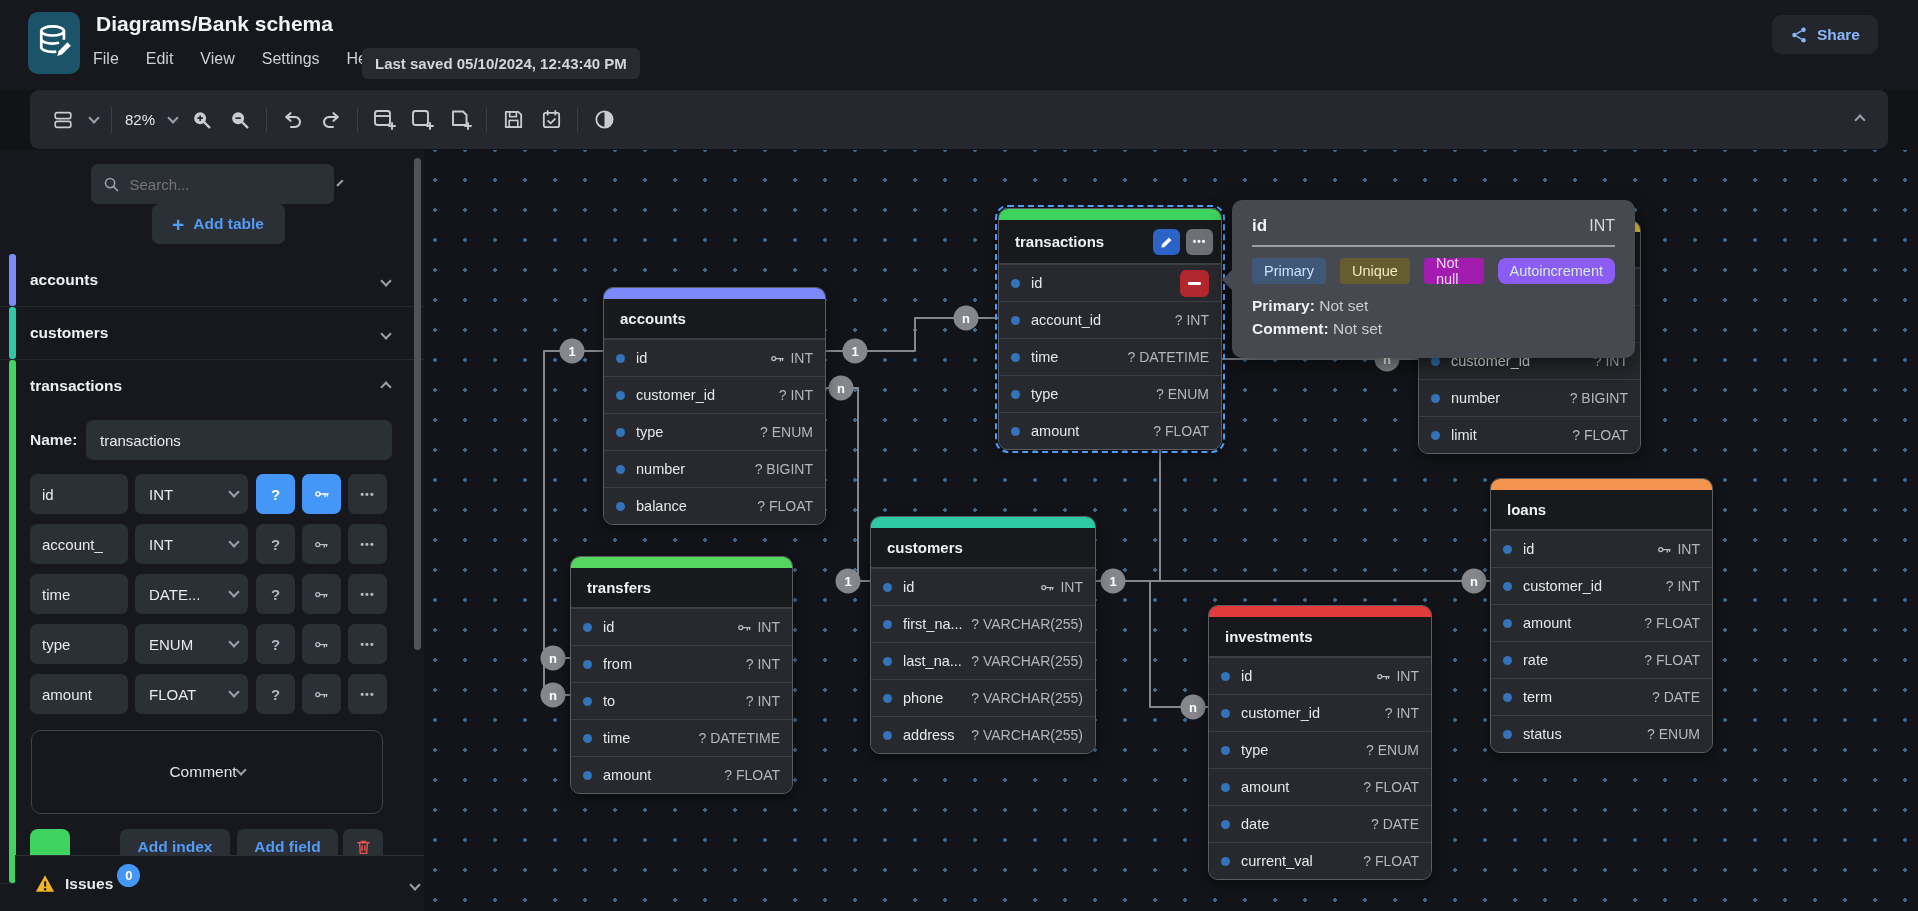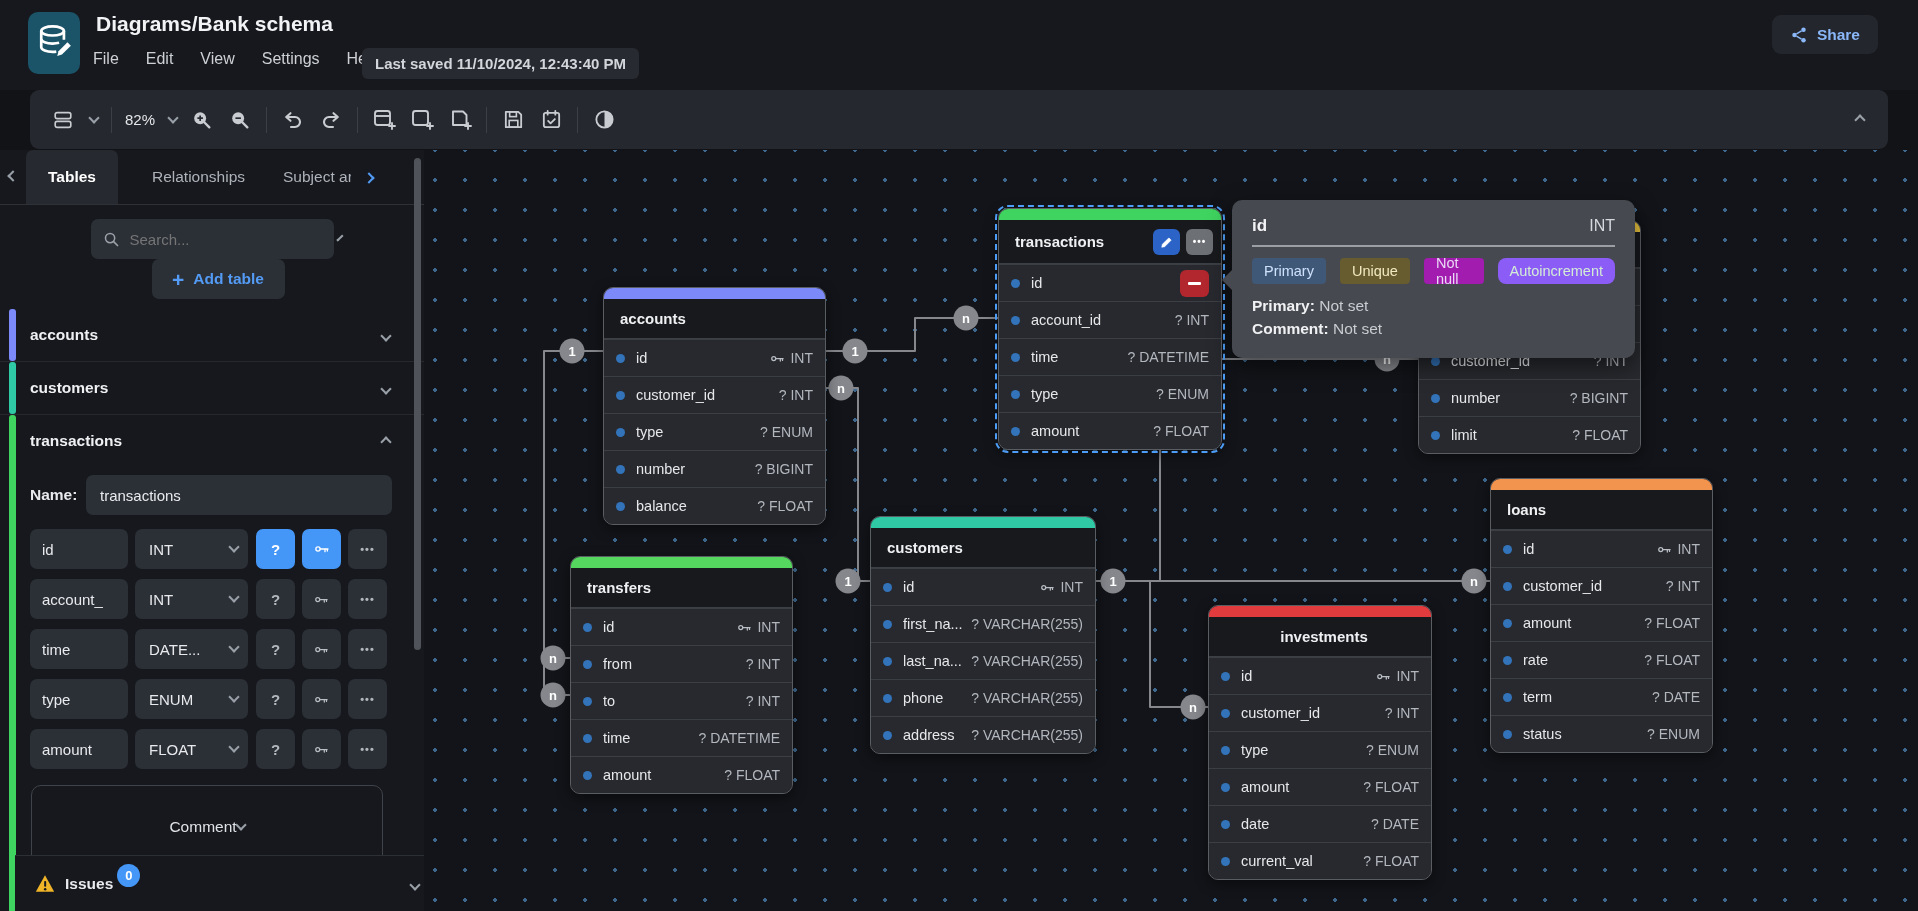--- a/index.html
+++ b/index.html
@@ -156,21 +156,21 @@
       </span>
     </div>
     <div class="app-title">Diagrams/Bank schema</div>
     <div class="menu-row" id="menu-row">
         <span class="menu-item">File</span>
         <span class="menu-item">Edit</span>
         <span class="menu-item">View</span>
         <span class="menu-item">Settings</span>
         <span class="menu-item">Help</span>
       </div>
-    <div class="saved-chip">Last saved 11/10/2024, 12:43:40 PM</div>
+    <div class="saved-chip">Last saved 05/10/2024, 12:43:40 PM</div>
     <div class="share-btn">
       <span>
         <svg width="18" height="18" viewBox="0 0 24 24">
           <circle cx="18" cy="5" r="3" fill="#8ab7f8"></circle>
             <circle cx="6" cy="12" r="3" fill="#8ab7f8"></circle>
           <circle cx="18" cy="19" r="3" fill="#8ab7f8"></circle>
           <path d="M8.6 10.6 L15.4 6.5 M8.6 13.4 L15.4 17.5" stroke="#8ab7f8" stroke-width="2"></path>
         </svg>
       </span>
       <span class="lbl">Share</span>
@@ -268,31 +268,20 @@
             <path d="M12 3.5 a8.5 8.5 0 0 1 0 17 z" fill="#c9ccd1"></path>
           </svg>
       </span>
     </div>
     <span class="chev up toolbar-collapse"></span>
   </div>
 
   <div class="main">
 
     <div class="sidebar">
-      <div class="tabstrip">
-        <span class="nav-chev">
-            <span class="chev left"></span>
-          </span>
-        <div id="tabs-container" style="display:flex; align-items:center; gap:30px; height:55px;">
-            <div class="tab active">Tables</div>
-            <div class="tab">Relationships</div>
-            <div class="tab" style="width: 72px; overflow: hidden; white-space: nowrap;">Subject ar</div>
-          </div>
-        <span style="margin-left:14px;"><span class="chev right blue"></span></span>
-      </div>
 
       <div class="search-row">
         <div class="search-chip">
           <span>
             <svg width="17" height="17" viewBox="0 0 24 24">
                 <circle cx="10" cy="10" r="6.5" fill="none" stroke="#9aa0a8" stroke-width="2.2"></circle>
                 <path d="M15 15 L20.5 20.5" stroke="#9aa0a8" stroke-width="2.4" stroke-linecap="round"></path>
               </svg>
           </span>
           <input class="ph" placeholder="Search..." style="">
@@ -670,21 +659,21 @@
               <span class="fldtype">? BIGINT</span>
             </div>
             <div class="trow">
               <span class="bullet"></span>
               <span class="fldname">limit</span>
               <span class="fldtype">? FLOAT</span>
             </div>
           </div>
           <div class="tbl" style="left: 784px; top: 455px; width: 224px;">
             <div class="strip" style="background: rgb(226, 59, 62);"></div>
-            <div class="thead" style="height: 40px; text-align: center;">
+            <div class="thead" style="height: 40px;">
               <span class="tname">investments</span>
             </div>
             <div class="trow">
               <span class="bullet"></span>
               <span class="fldname">id</span>
               <span class="fldtype">
                 <span>
                   <svg width="15" height="15" viewBox="0 0 24 24" style="flex:none">
                     <circle cx="6" cy="12" r="3.2" fill="none" stroke="#b9bdc4" stroke-width="2"></circle>
                     <path d="M9.2 12 H21 M16.5 12 v4 M20 12 v3" fill="none" stroke="#b9bdc4" stroke-width="2" stroke-linecap="round"></path>

